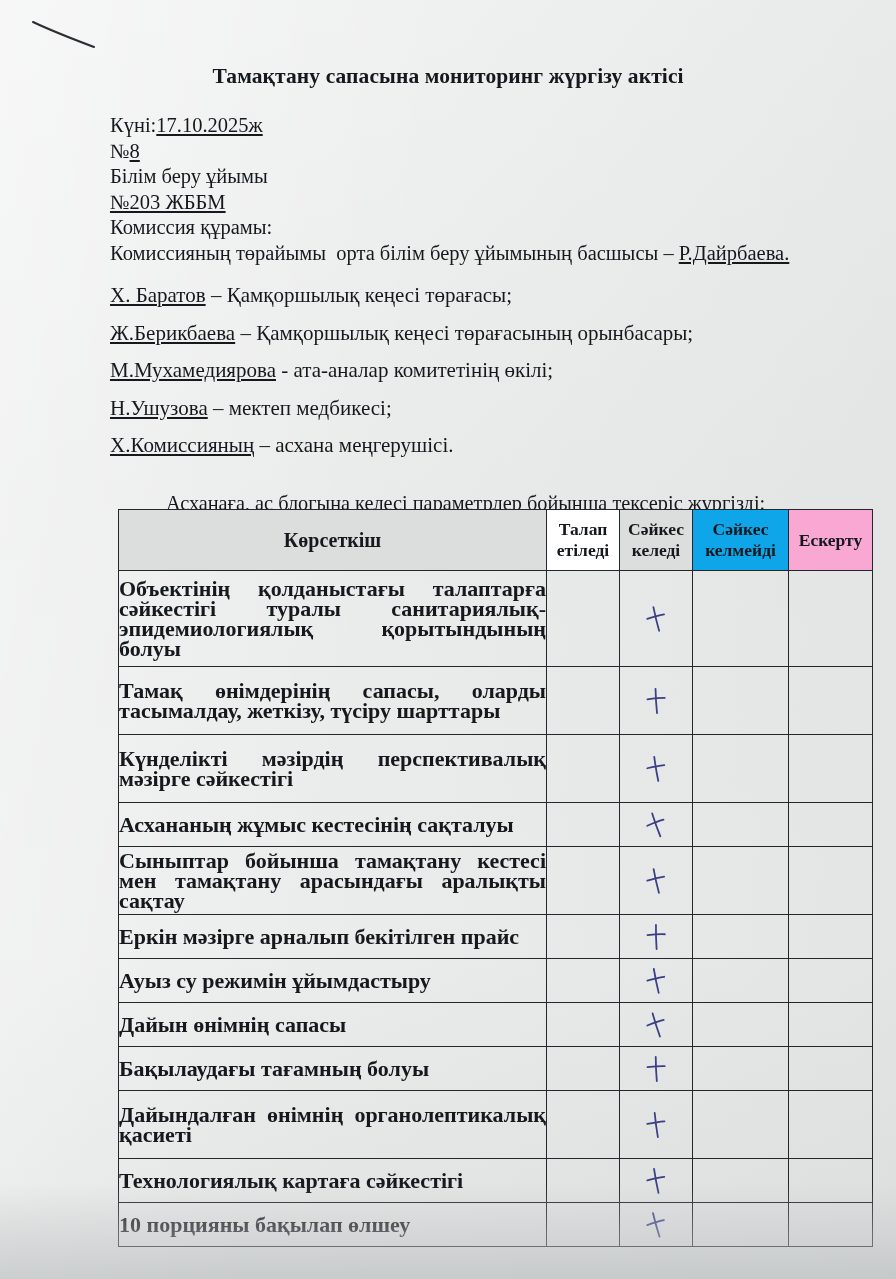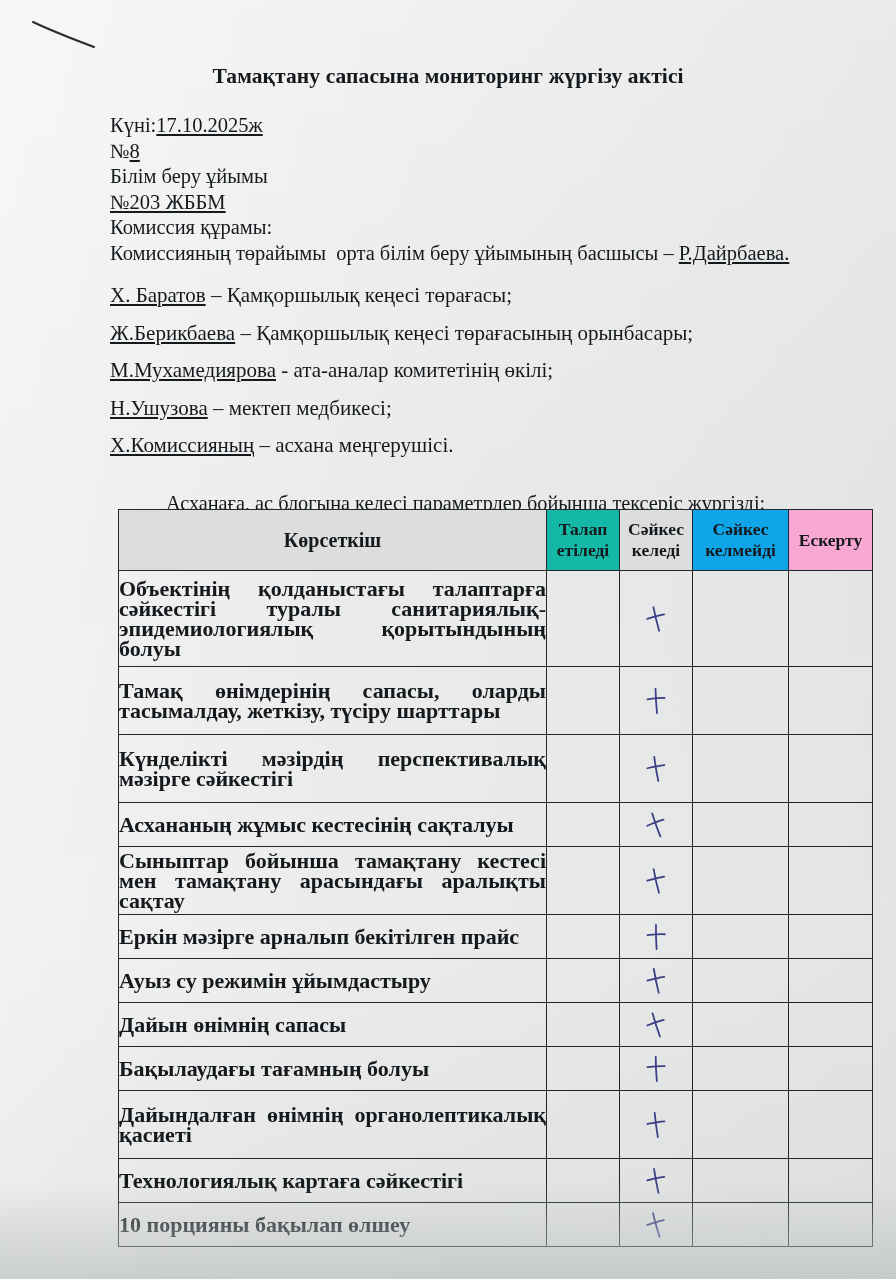--- a/index.html
+++ b/index.html
@@ -184,21 +184,21 @@
       <colgroup>
         <col class="c-ind">
           <col class="c-req">
           <col class="c-ok">
           <col class="c-no">
           <col class="c-note">
       </colgroup>
       <thead>
         <tr>
           <th class="h-ind" style="background: rgb(220, 221, 221);">Көрсеткіш</th>
-          <th style="background: #14b8a6;">Талап етіледі</th>
+          <th style="background: #ffffff;">Талап етіледі</th>
           <th style="background: rgb(220, 221, 221);">Сәйкес келеді</th>
           <th style="background: #0ea5e9;">Сәйкес келмейді</th>
           <th style="background: #f9a8d4;">Ескерту</th>
         </tr>
       </thead>
       <tbody id="tbody">
           <tr style="height: 96px;">
             <td class="ind">Объектінің қолданыстағы талаптарға сәйкестігі туралы санитариялық-эпидемиологиялық қорытындының болуы</td>
             <td class="mark"></td>
             <td class="mark"><svg class="plus" viewBox="0 0 26 32" style="transform: rotate(-14deg);">

